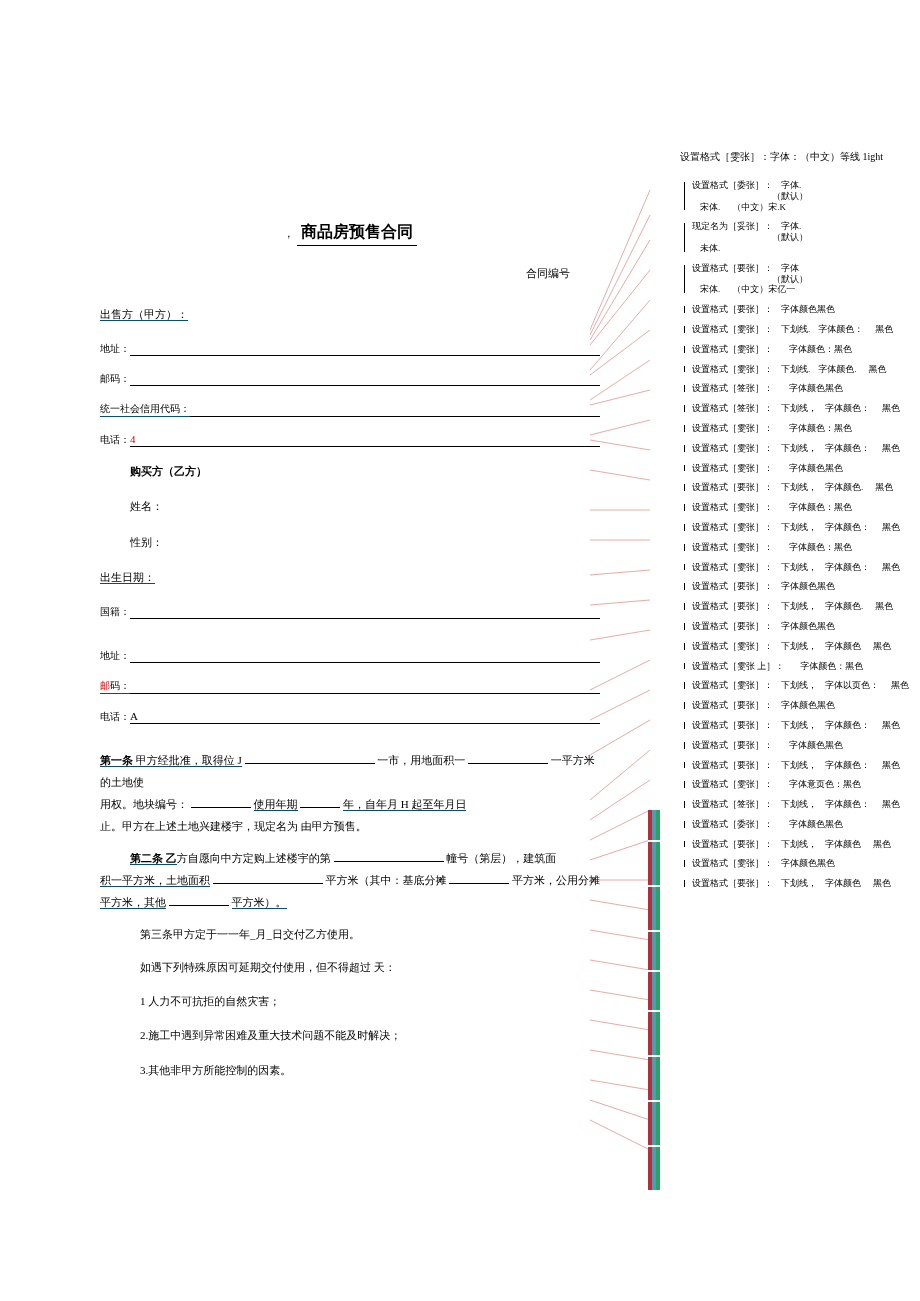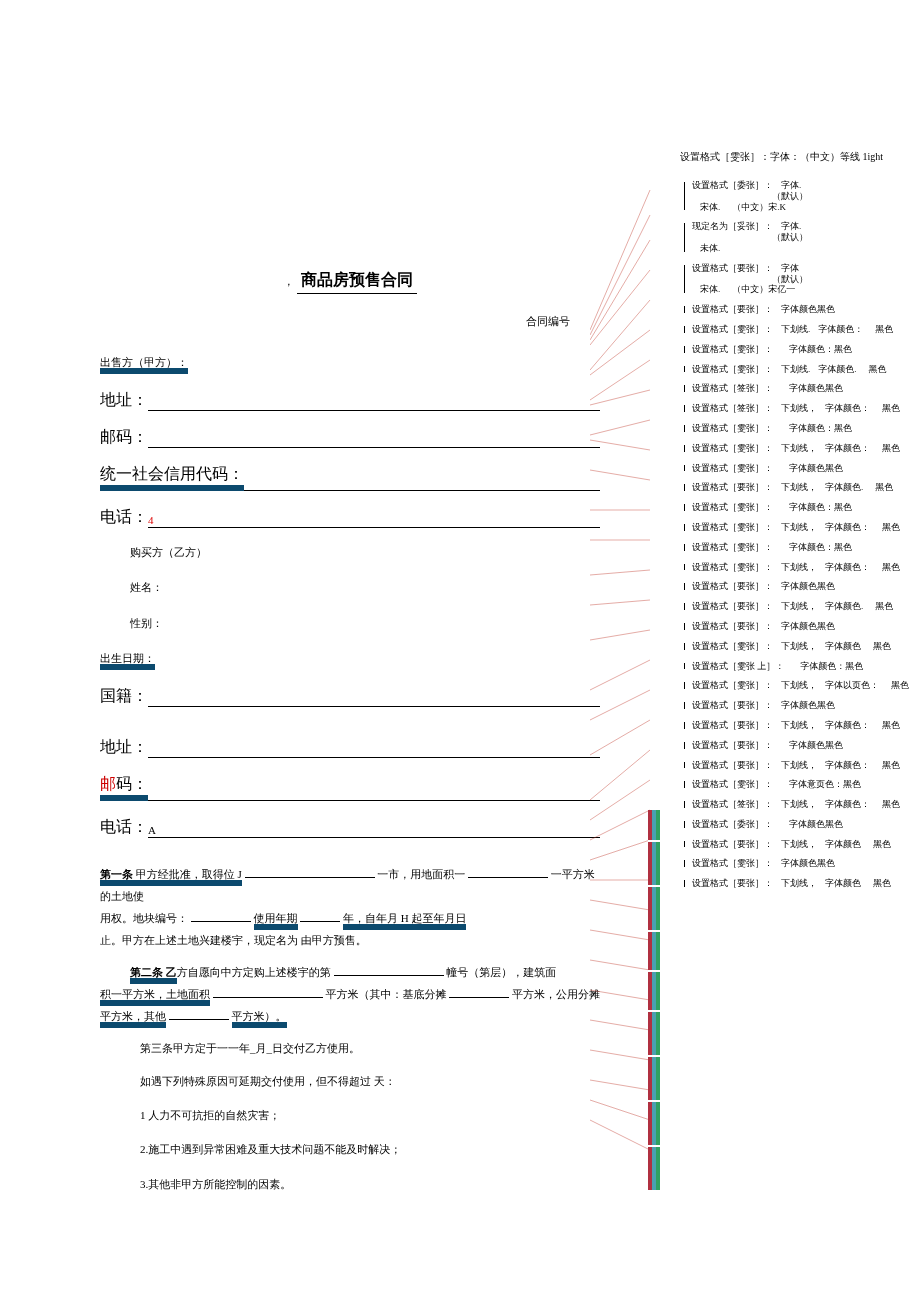--- a/index.html
+++ b/index.html
@@ -20,53 +20,53 @@
   }
   .top-comment {
     position: absolute;
     left: 680px;
     top: 150px;
     font-size: 10px;
     color: #000;
   }
   .title-row {
     text-align: center;
-    margin-top: 120px;
+    margin-top: 72px;
     margin-bottom: 20px;
   }
   .title {
     font-size: 16px;
     font-weight: bold;
     border-bottom: 1px solid #000;
     display: inline-block;
     padding: 0 4px 2px 4px;
   }
   .contract-no {
     text-align: right;
     padding-right: 30px;
     margin-bottom: 25px;
     font-size: 11px;
   }
   .line {
     margin: 10px 0 18px 0;
     line-height: 1.6;
     font-size: 11px;
   }
-  .u { border-bottom: 6px solid #0c4a6e; }
+  .u { border-bottom: 1px solid #0c4a6e; }
   .uline {
     border-bottom: 1px solid #000;
     display: inline-block;
     min-width: 10px;
   }
   .field-row {
     display: flex;
     align-items: flex-end;
     margin: 8px 0 16px 0;
   }
-  .field-label { white-space: nowrap; font-size: 16px; }
+  .field-label { white-space: nowrap; font-size: 10px; }
   .field-fill {
     flex: 1;
     border-bottom: 1px solid #000;
     height: 14px;
   }
   .plain { margin-left: 30px; }
   .para { margin: 10px 0; line-height: 2; font-size: 11px; }
   .bold { font-weight: bold; }
   .sub { margin-left: 40px; margin-top: 10px; font-size: 11px; line-height: 2.2; }
 
@@ -149,21 +149,21 @@
   <div class="field-row">
     <span class="field-label u">统一社会信用代码：</span>
     <span class="field-fill"></span>
   </div>
 
   <div class="field-row">
     <span class="field-label">电话：</span>
     <span class="field-fill" style="color:#d00;">4</span>
   </div>
 
-  <div class="line plain" style="margin-top:10px;">购买方（乙方）</div>
+  <div class="line plain" style="margin-top:10px;font-weight:bold;">购买方（乙方）</div>
   <div class="line plain">姓名：</div>
   <div class="line plain">性别：</div>
   <div class="line">
     <span class="u">出生日期：</span>
   </div>
   <div class="field-row">
     <span class="field-label">国籍：</span>
     <span class="field-fill"></span>
   </div>
 

